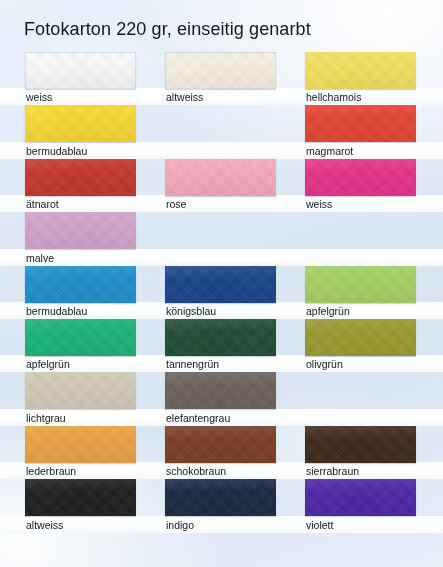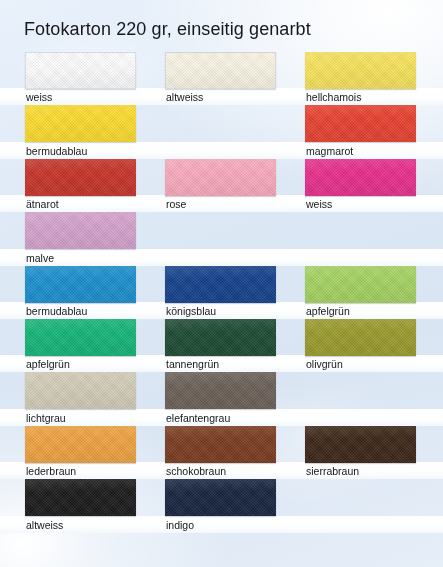--- a/index.html
+++ b/index.html
@@ -227,16 +227,20 @@
       <div class="swatch-row">
         <div class="label-band"></div>
         <div class="swatch-cell col-0">
           <div class="swatch-chip" style="background-color: rgb(26, 26, 26);"></div>
           <div class="swatch-label">altweiss</div>
         </div>
         <div class="swatch-cell col-1">
           <div class="swatch-chip" style="background-color: rgb(22, 36, 63);"></div>
           <div class="swatch-label">indigo</div>
         </div>
+        <div class="swatch-cell col-2">
+          <div class="swatch-chip" style="background-color: rgb(74, 34, 168);"></div>
+          <div class="swatch-label">violett</div>
+        </div>
       </div>
     </div>
 
 </div>
 
 </body></html>

